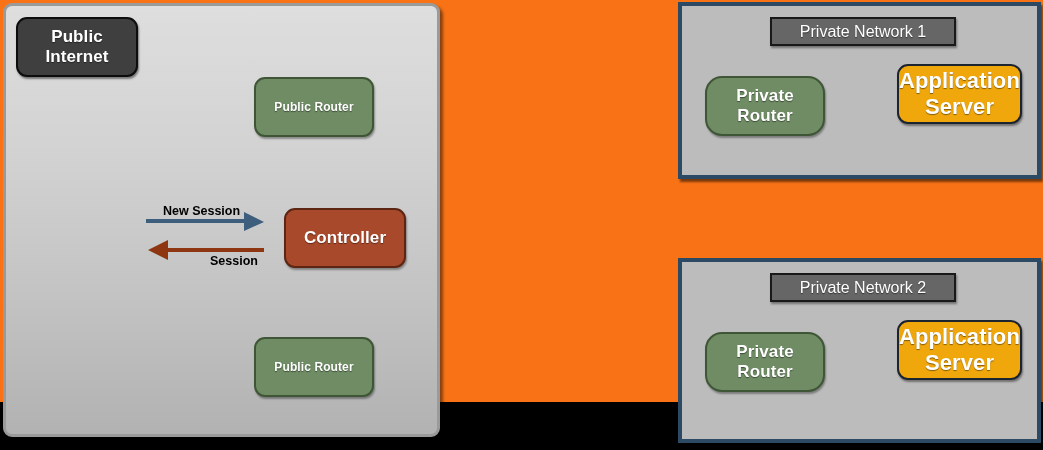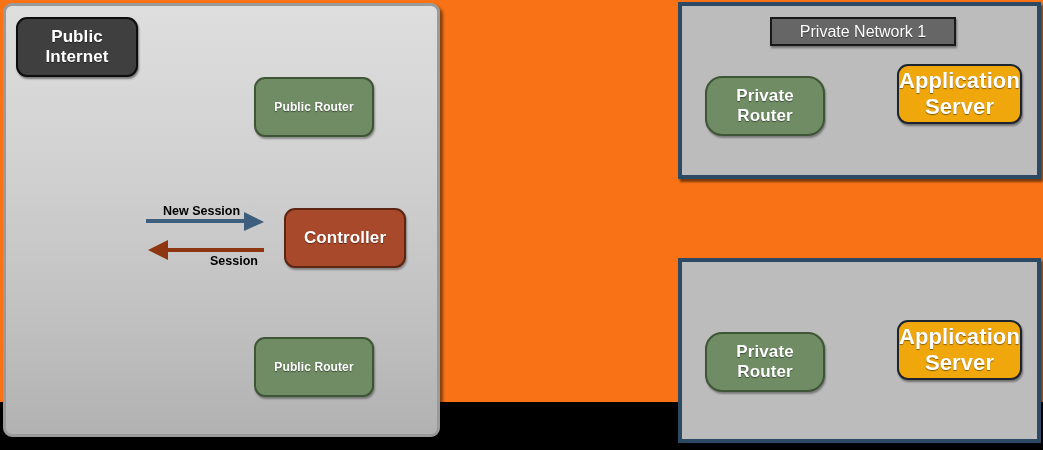--- a/index.html
+++ b/index.html
@@ -231,19 +231,20 @@
 
     <div class="panel-title-badge">Private Network 1</div>
 
     <div class="node node-router-private">Private Router</div>
 
     <div class="node node-appserver">Application Server</div>
   </div>
 
   <div class="private-panel" id="private-panel-2">
 
+    <div class="panel-title-badge">Private Network 2</div>
 
     <div class="node node-router-private">Private Router</div>
 
     <div class="node node-appserver">Application Server</div>
   </div>
 
 </div>
 
 </body></html>

